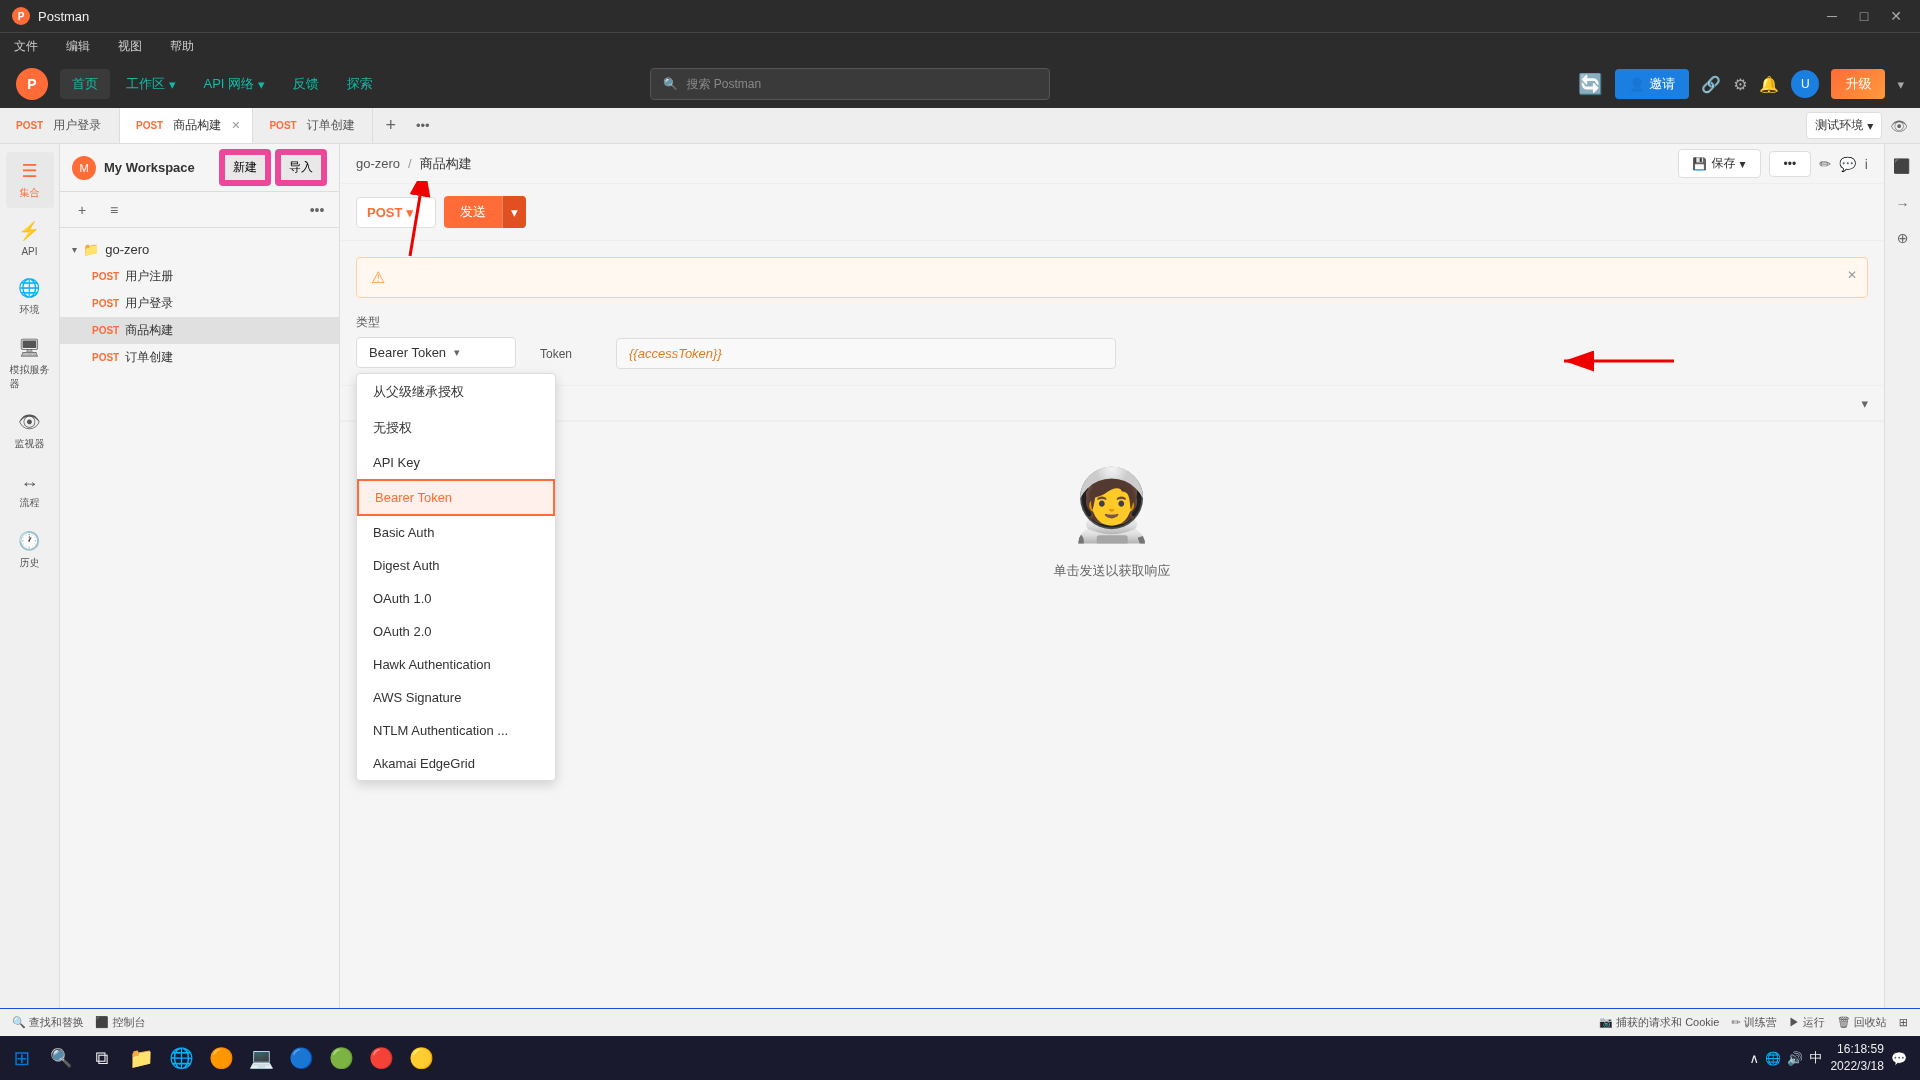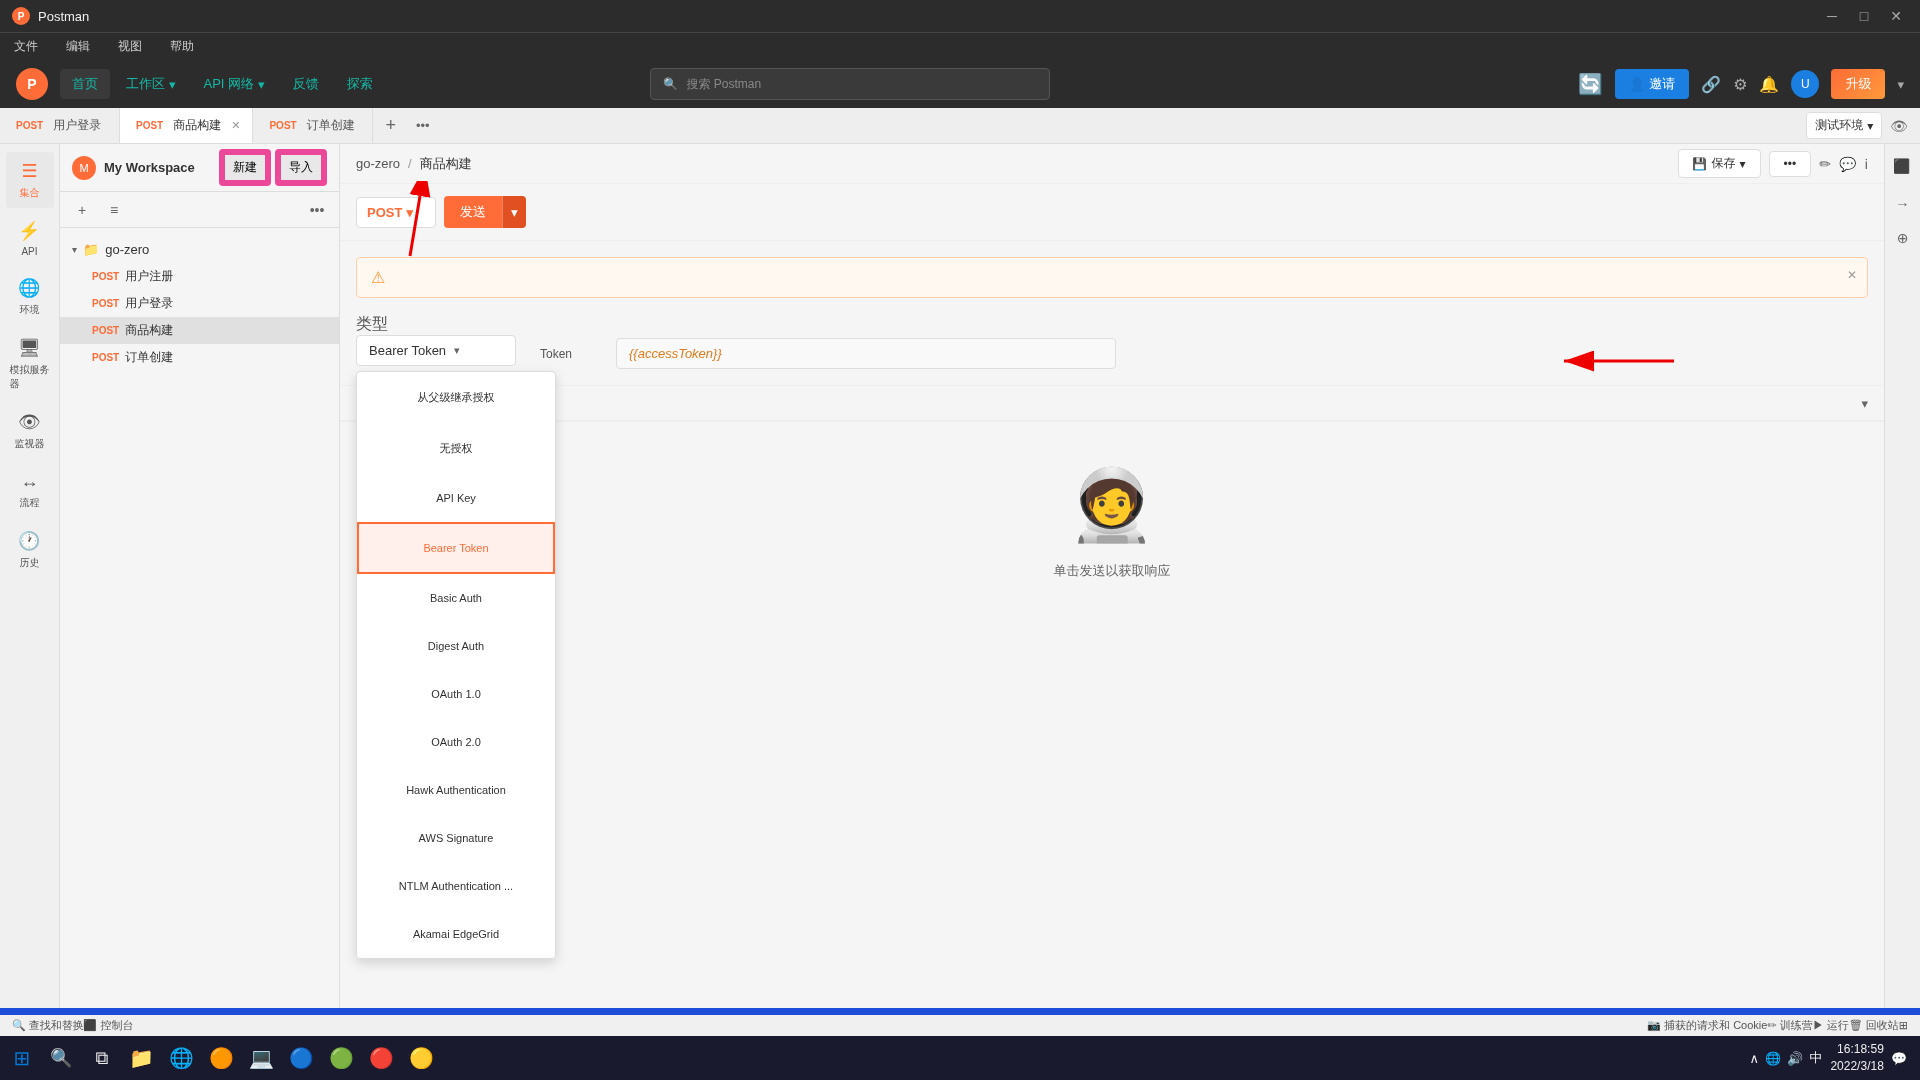--- a/index.html
+++ b/index.html
@@ -198,38 +198,38 @@
     .auth-area { padding: 16px; position: relative; }
     .auth-warning {
       background: #fff8f0; border: 1px solid #ffd0a8; border-radius: 4px;
       padding: 10px 14px; margin-bottom: 16px; display: flex; align-items: flex-start;
       gap: 8px; font-size: 12px; color: #555; position: relative;
     }
     .auth-warning-icon { color: #ff9a3c; font-size: 16px; }
     .auth-warning-close { position: absolute; right: 10px; top: 10px; cursor: pointer; color: #999; }
     .auth-warning-link { color: #0d82e8; text-decoration: none; cursor: pointer; }
 
-    .type-label { font-size: 16px; color: #555; }
+    .type-label { font-size: 12px; color: #555; margin-bottom: 6px; }
 
     
     .auth-dropdown-container { position: relative; }
     .auth-type-select {
       border: 1px solid #ddd; border-radius: 4px; background: white;
       padding: 7px 12px; font-size: 13px; color: #333; cursor: pointer;
       display: flex; align-items: center; gap: 8px; min-width: 160px;
     }
     .auth-type-select .chevron-down { color: #666; font-size: 11px; }
 
     .dropdown-menu {
       position: absolute; top: 36px; left: 0; background: white;
       border: 1px solid #ddd; border-radius: 4px; box-shadow: 0 4px 12px rgba(0,0,0,0.15);
       z-index: 100; min-width: 200px; overflow: hidden;
     }
     .dropdown-item {
-      padding: 18px 16px; font-size: 11px; color: #333; cursor: pointer; text-align: center;
+      padding: 9px 16px; font-size: 13px; color: #333; cursor: pointer;
     }
     .dropdown-item.selected {
       background: #fff0eb;
       border: 2px solid #ff6c37;
       color: #ff6c37;
       font-weight: 500;
     }
     .token-field-label { font-size: 12px; color: #555; min-width: 60px; }
     .token-input {
       flex: 1; border: 1px solid #ddd; border-radius: 4px; background: #f9f9f9;
@@ -249,22 +249,22 @@
     .response-hint { font-size: 13px; color: #666; }
     .response-toggle {
       display: flex; align-items: center; width: 100%; padding: 8px 0;
       border-bottom: 1px solid #eee; cursor: pointer; color: #555;
     }
     .response-toggle-label { font-size: 13px; }
     .response-toggle-chevron { margin-left: auto; color: #666; }
 
     
     .status-bar {
-      height: 28px; background: #f0f0f0; border-top: 7px solid #1d4ed8;
-      display: flex; align-items: center; padding: 0 12px; gap: 0;
+      height: 28px; background: #f0f0f0; border-top: 1px solid #1d4ed8;
+      display: flex; align-items: center; padding: 0 12px; gap: 12px;
       font-size: 11px; color: #555; position: fixed; bottom: 36px;
       width: 100%; left: 0;
     }
     .status-item { display: flex; align-items: center; gap: 4px; cursor: pointer; }
 
     
     .taskbar {
       height: 44px; background: #1a1a2e; position: fixed; bottom: 0;
       width: 100%; left: 0; display: flex; align-items: center;
       padding: 0 4px; gap: 4px; z-index: 200;

